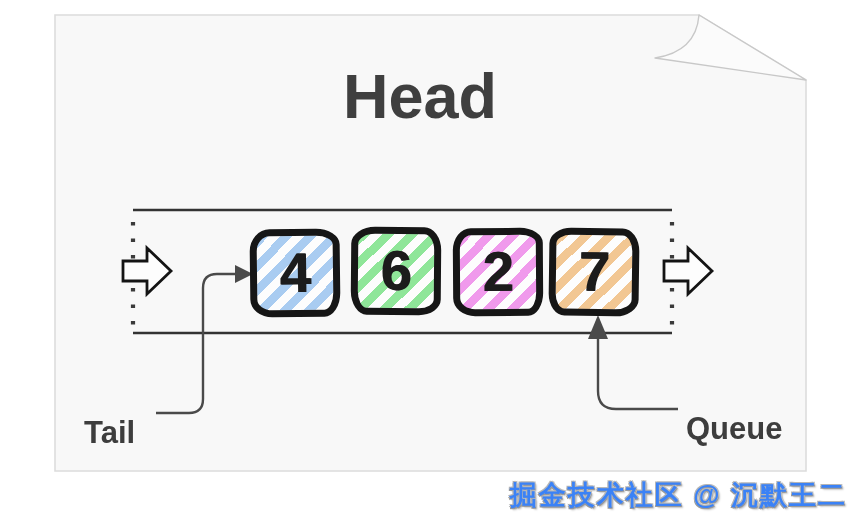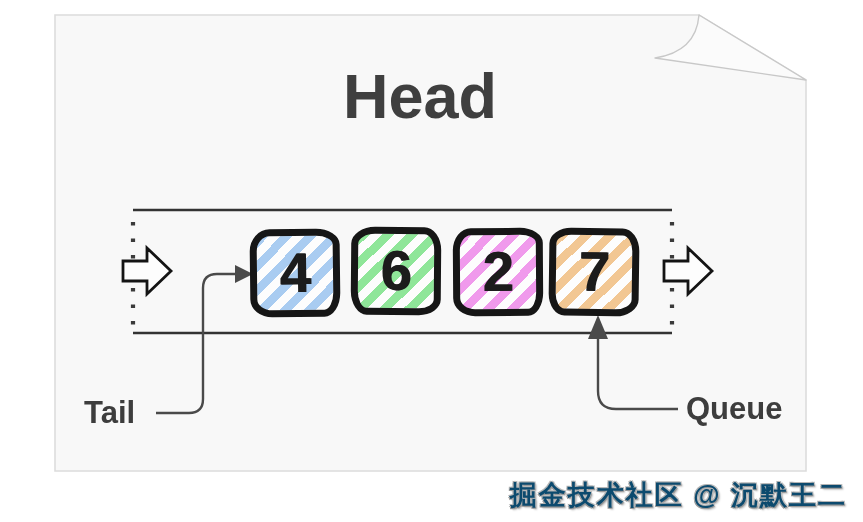--- a/index.html
+++ b/index.html
@@ -24,29 +24,29 @@
   .qbox .num{
     font-size:56px;font-weight:800;color:#1c1c1c;line-height:1;
     text-shadow:1px 0 0 #1c1c1c;
   }
   .qbox.b0{left:250px;top:229px;border-radius:20px 24px 16px 22px / 22px 16px 24px 18px;transform:rotate(-0.7deg);}
   .qbox.b1{left:351px;top:227px;border-radius:24px 17px 22px 16px / 17px 23px 16px 24px;transform:rotate(0.5deg);}
   .qbox.b2{left:453px;top:228px;border-radius:18px 23px 15px 22px / 22px 15px 23px 18px;transform:rotate(-0.4deg);}
   .qbox.b3{left:549px;top:228px;border-radius:22px 17px 23px 16px / 16px 23px 17px 22px;transform:rotate(0.8deg);}
   
   .ptr-label{
-    position:absolute;font-size:31px;font-weight:700;color:#3d3d3d;line-height:1;
+    position:absolute;font-size:31px;font-weight:700;color:#3d3d3d;line-height:1;margin-top:20px;
   }
   .tail-label{left:84px;top:397px;}
   .head-label{left:686px;top:393px;}
   
   .watermark{
     position:absolute;right:16px;top:477px;
     font-size:27px;font-weight:700;letter-spacing:2px;
-    color:#0c4a6e;
+    color:#3b82f6;
     text-shadow:-1px -1px 0 #b5b5b5, 1px -1px 0 #c0c0c0, -1px 1px 0 #9a9a9a, 1px 1px 1px #8f8f8f, 2px 2px 2px #c8c8c8;
     white-space:nowrap;
   }
 </style>
 </head>
 <body>
 
 <svg class="layer" width="863" height="522" viewBox="0 0 863 522">
 
   <path d="M55,15 H699 L806,80 V471 H55 Z" fill="#f8f8f8" stroke="#dcdcdc" stroke-width="1.6"></path>

